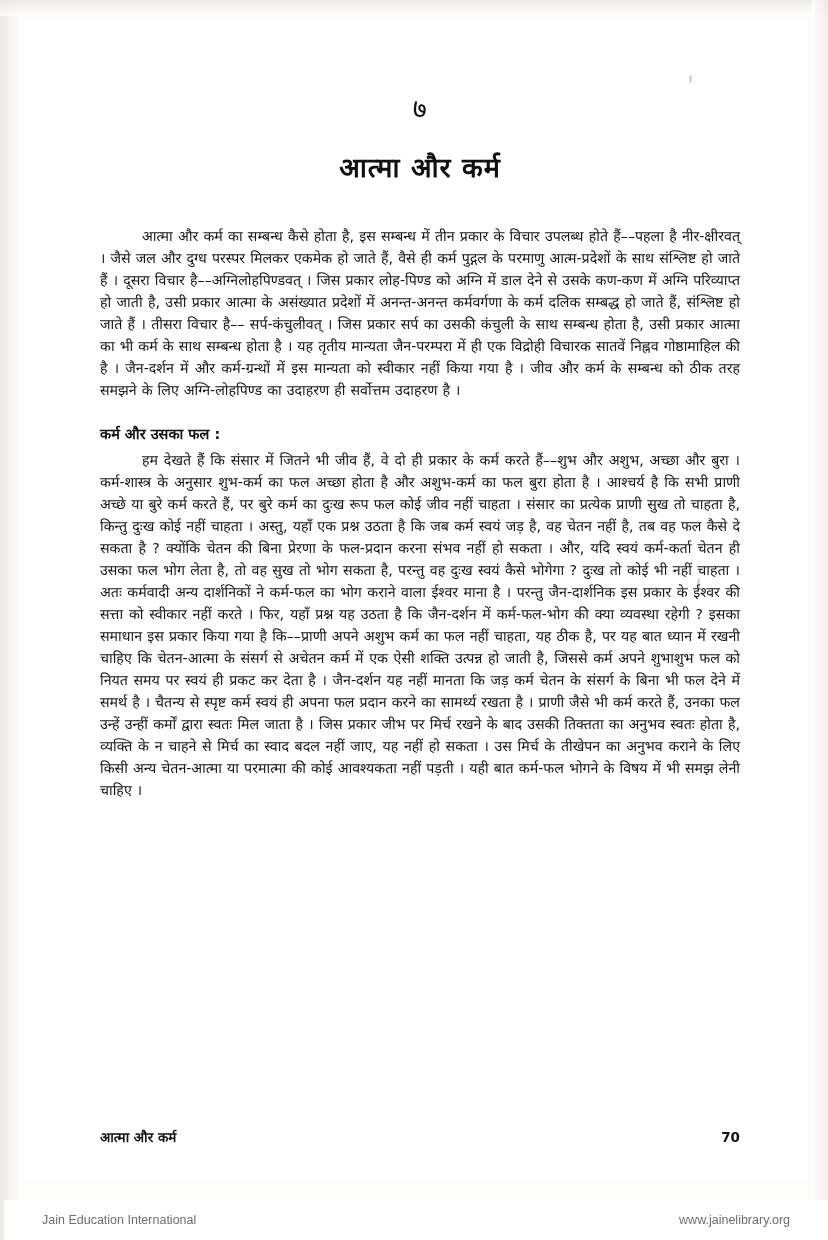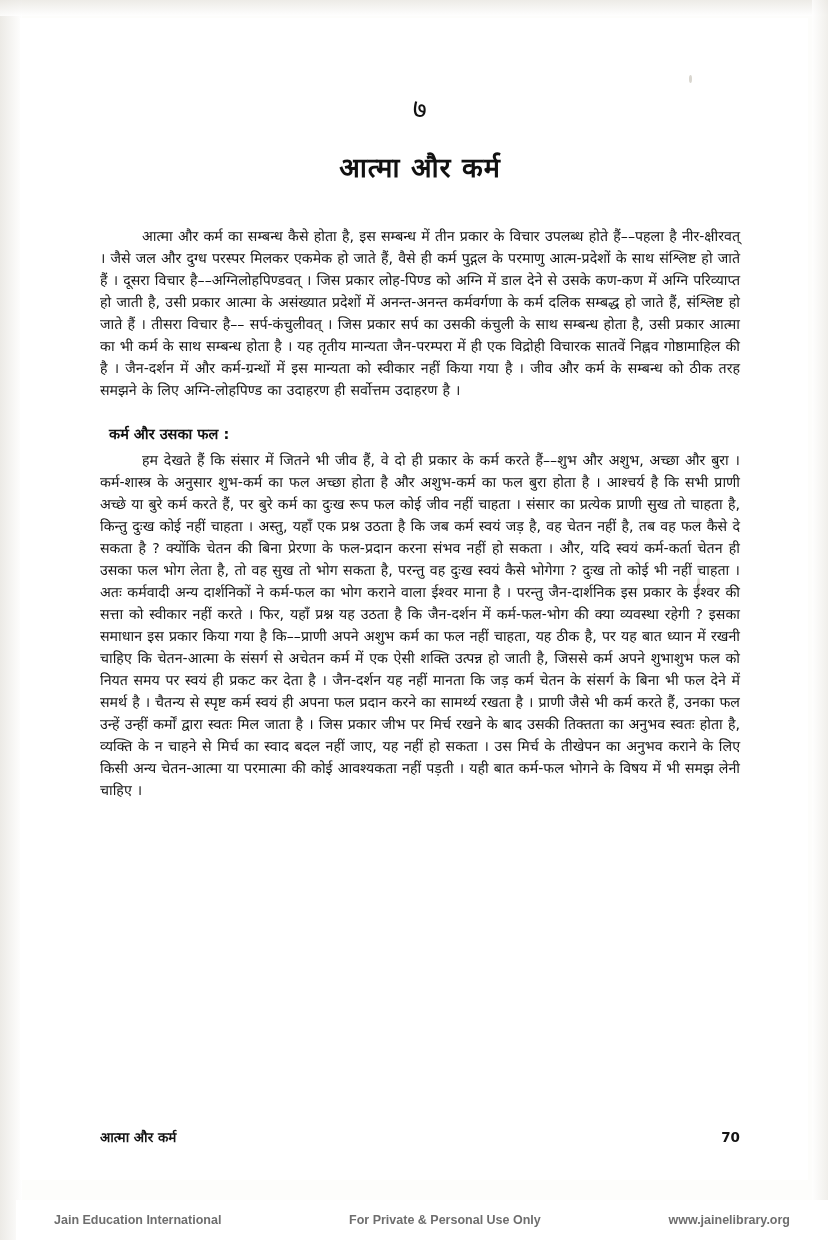--- a/index.html
+++ b/index.html
@@ -66,21 +66,21 @@
     word-spacing: 0.5px;
   }
   .para.indent {
     text-indent: 42px;
   }
   .subheading {
     font-family: "DejaVu Sans", sans-serif;
     font-size: 14.5px;
     font-weight: bold;
     color: #111;
-    margin: 22px 0 6px 9px;
+    margin: 22px 0 6px 0;
   }
   .footer-line {
     position: absolute;
     left: 100px;
     right: 88px;
     top: 1128px;
     display: flex;
     justify-content: space-between;
     align-items: baseline;
     font-family: "DejaVu Sans", sans-serif;
@@ -91,34 +91,33 @@
   .footer-rule {
     position: absolute;
     left: 100px;
     right: 88px;
     top: 1120px;
     height: 1px;
     background: transparent;
   }
   .bottom-bar {
     position: absolute;
-    left: 16px;
+    left: 4px;
     right: 0;
     top: 1200px;
     height: 40px;
     display: flex;
     align-items: center;
     justify-content: space-between;
     padding: 0 38px;
     box-sizing: border-box;
     font-family: "Liberation Sans", sans-serif;
     font-size: 12.5px;
     color: #6e6e6e;
     background: #ffffff;
-    font-weight: bold;
   }
   .bottom-bar .center {
     flex: 1;
     text-align: center;
   }
   .bottom-bar .right {
     text-align: right;
   }
   .edge-shadow-left {
     position: absolute;
@@ -171,16 +170,15 @@
   </div>
 
   <div class="footer-rule"></div>
   <div class="footer-line">
     <span>आत्मा और कर्म</span>
     <span>70</span>
   </div>
 
   <div class="bottom-bar">
     <span class="left">Jain Education International</span>
-    <span class="center">For Private &amp; Personal Use Only</span>
     <span class="right">www.jainelibrary.org</span>
   </div>
 </div>
 
 </body></html>

